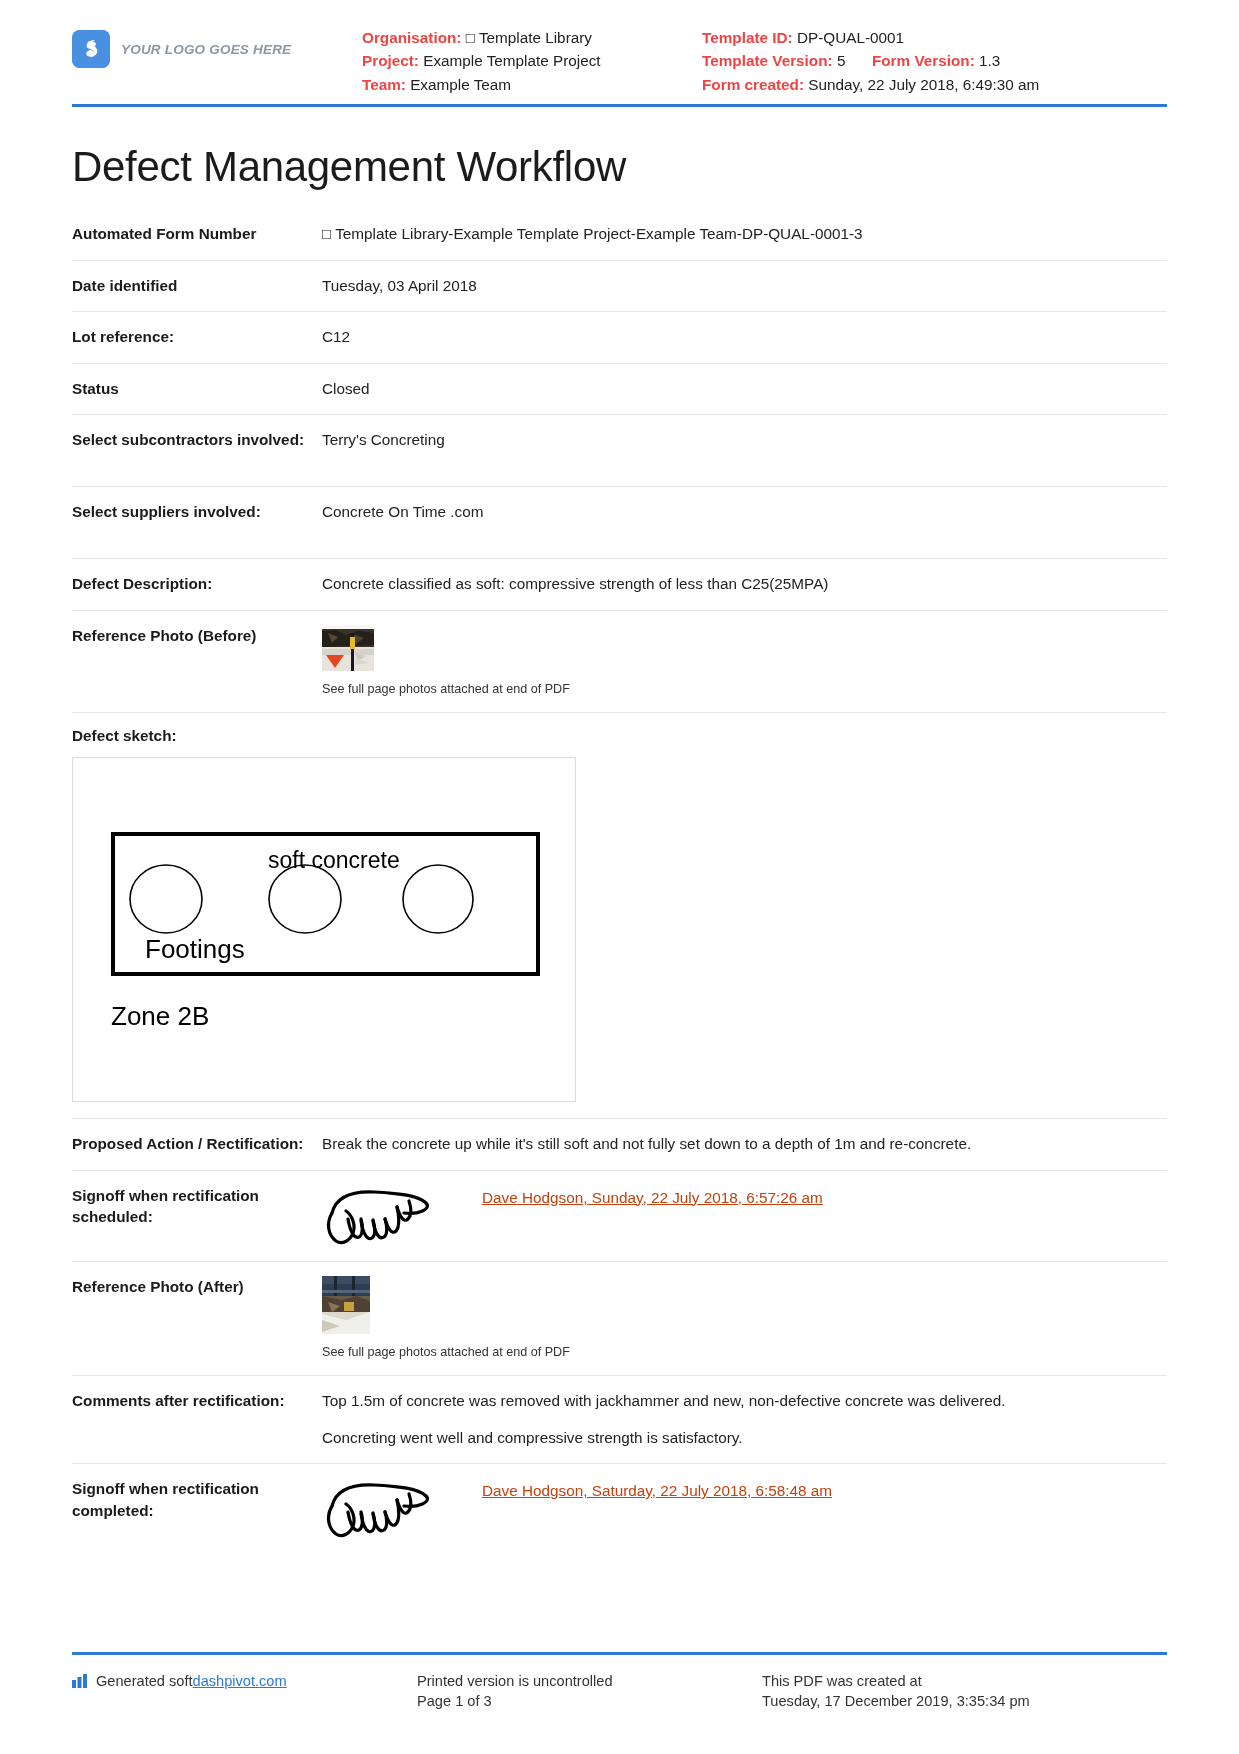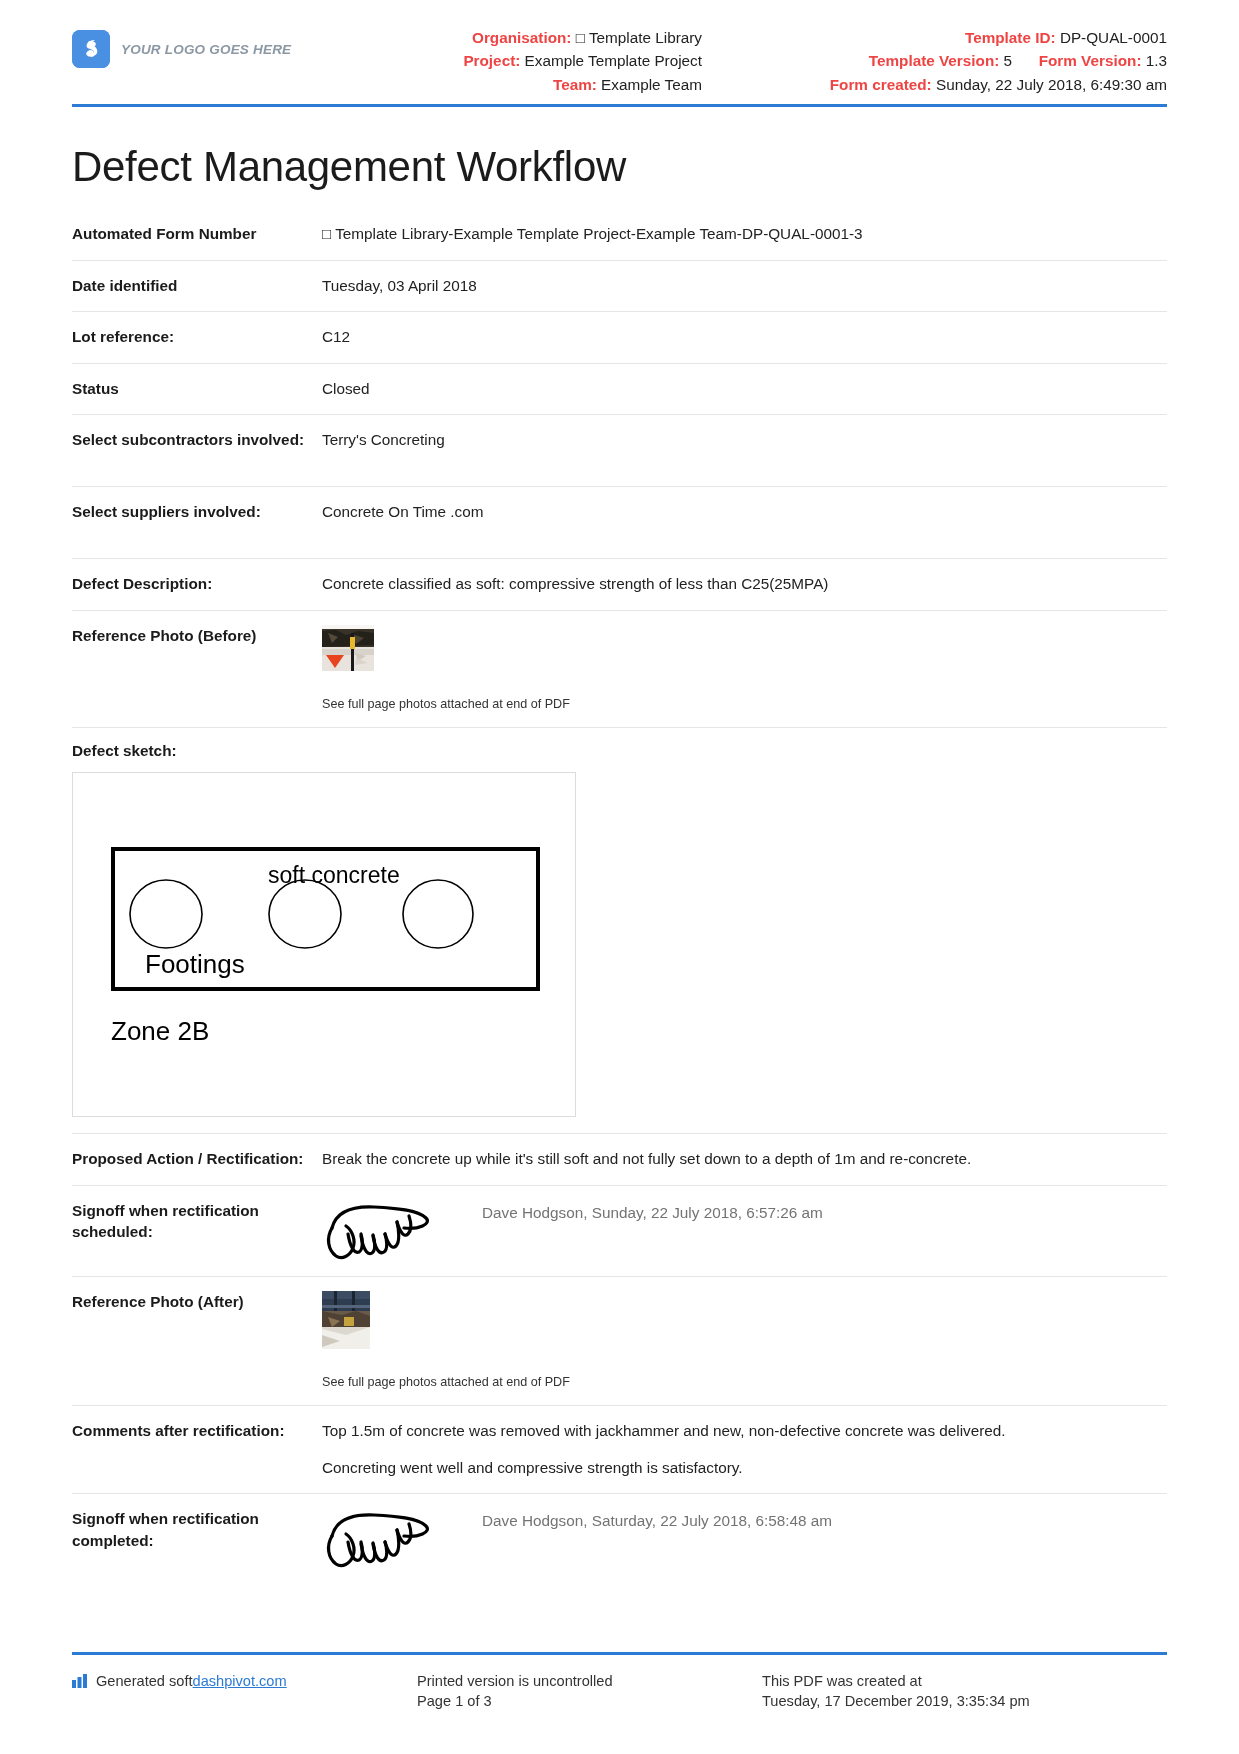--- a/index.html
+++ b/index.html
@@ -21,21 +21,20 @@
     box-sizing: border-box;
     overflow: hidden;
   }
 
   
   .header {
     display: flex;
     align-items: flex-start;
     padding: 18px 72px 0 72px;
     box-sizing: border-box;
-    text-align: right;
   }
   .logo-block {
     display: flex;
     align-items: center;
     width: 290px;
     flex: 0 0 290px;
     padding-top: 12px;
   }
   .logo-mark {
     width: 38px;
@@ -117,21 +116,21 @@
   
   .thumb-wrap { }
   .thumb {
     width: 52px;
     height: 46px;
     display: block;
     border: 0;
   }
   .thumb.after { width: 48px; height: 58px; }
   .thumb-caption {
-    margin-top: 24px;
+    margin-top: 9px;
     font-size: 12.6px;
     color: #333;
   }
 
   
   .sketch-row {
     border-top: 1px solid #e6e6e6;
     padding: 14px 0 0 0;
   }
   .sketch-label {
@@ -149,23 +148,24 @@
     margin-bottom: 16px;
   }
   .sketch-box svg { display: block; }
 
   
   .sig-value { display: flex; align-items: flex-start; }
   .sig-img { width: 125px; flex: 0 0 125px; }
   .sig-img svg { display:block; }
   .sig-text {
     font-size: 15.3px;
-    color: #737373;
+    color: #c2410c;
     padding-top: 2px;
     margin-left: 35px;
+    text-decoration: underline;
   }
 
   
   .footer-wrap {
     position: absolute;
     left: 72px;
     right: 72px;
     bottom: 42px;
   }
   .footer-rule { height: 3px; background: #2b7bd4; margin-bottom: 16px; }

